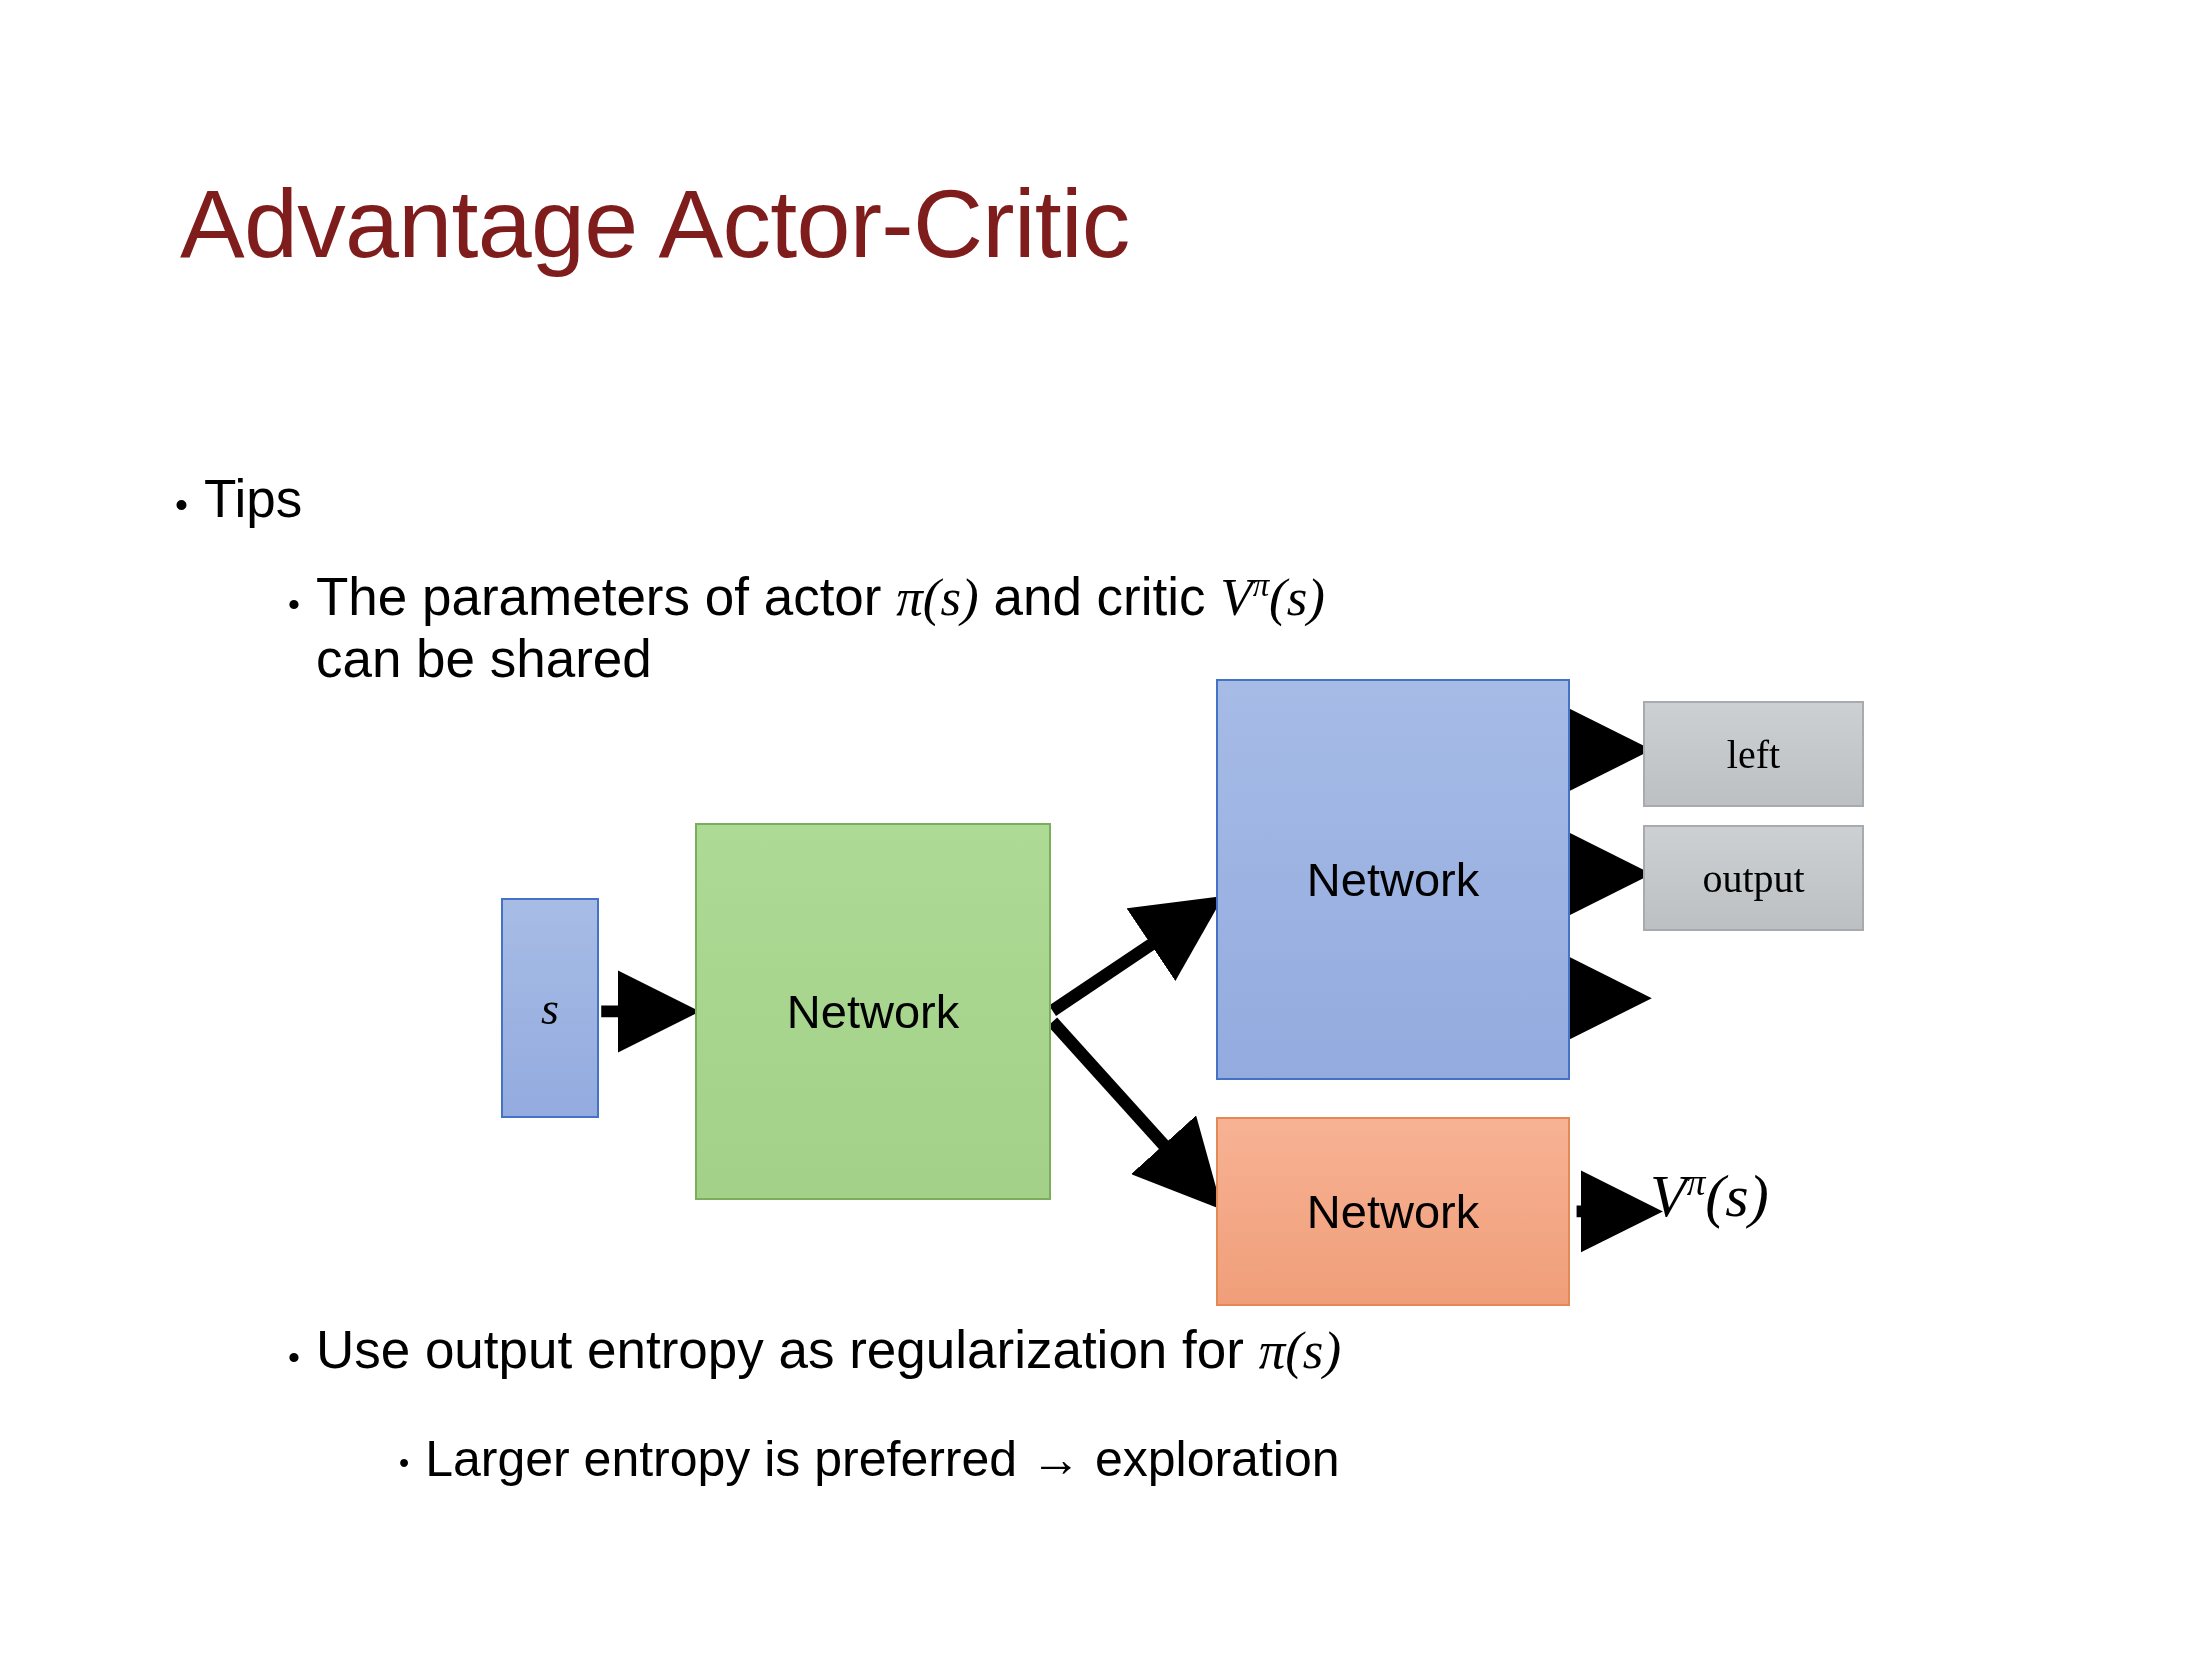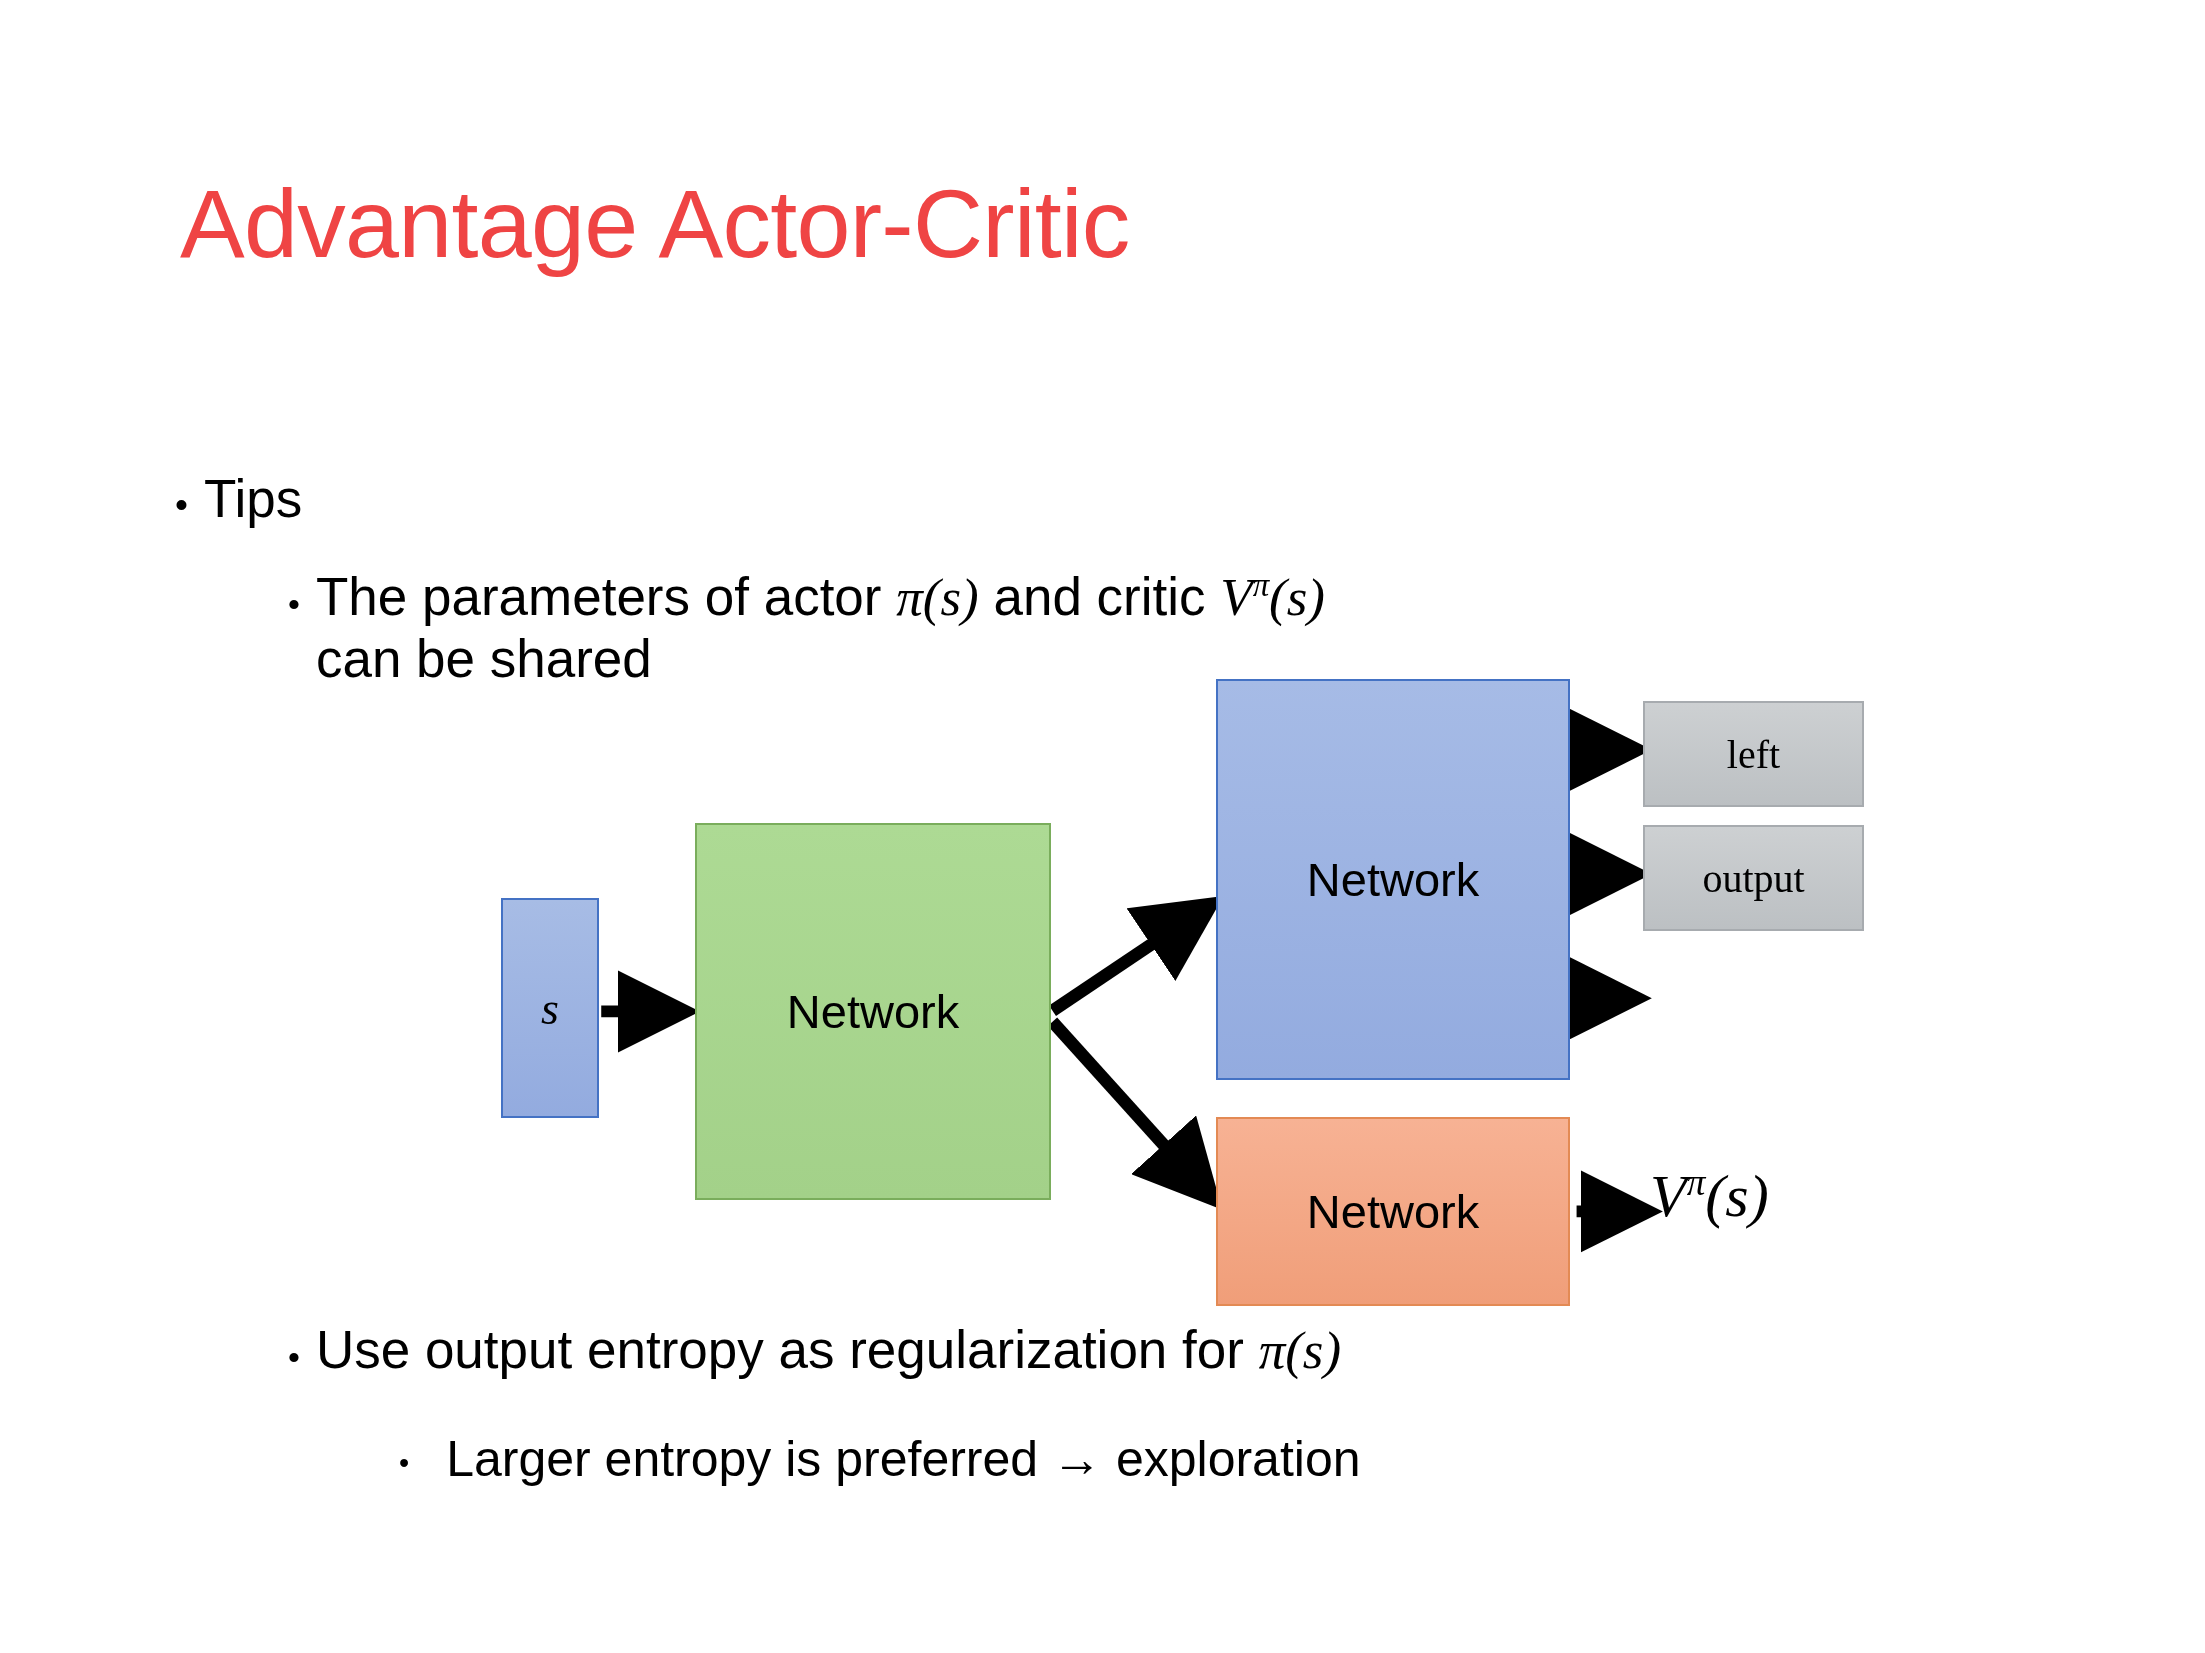--- a/index.html
+++ b/index.html
@@ -19,21 +19,21 @@
   
   #slide-title {
     position: absolute;
     left: 180px;
     top: 168px;
     width: 1838px;
     font-size: 97px;
     font-weight: 400;
     line-height: 1.15;
     letter-spacing: -0.7px;
-    color: #ef4444;
+    color: #7f1d1d;
     white-space: nowrap;
   }
 
   
   .bullet-row {
     position: absolute;
     display: flex;
     align-items: flex-start;
     color: #000;
   }
@@ -74,21 +74,21 @@
   #bullet-entropy .bullet-dot { font-size: 34px; top: 20.6px; }
   #bullet-entropy .bullet-text { font-size: 53px; white-space: nowrap; }
 
   
   #bullet-larger {
     left: 399px;
     top: 1430px;
     width: 1691px;
   }
   #bullet-larger .bullet-dot { font-size: 29px; top: 19px; }
-  #bullet-larger .bullet-text { font-size: 50px; white-space: nowrap; margin-left: 21px; }
+  #bullet-larger .bullet-text { font-size: 50px; white-space: nowrap; }
 
   
   .math {
     font-family: "Liberation Serif", "DejaVu Serif", serif;
     font-style: italic;
   }
   .sup-pi {
     font-family: "Liberation Serif", "DejaVu Serif", serif;
     font-style: italic;
     font-size: 0.62em;

